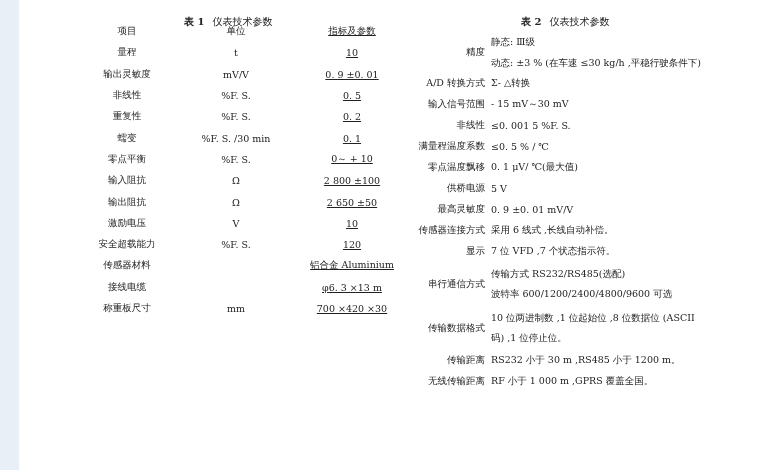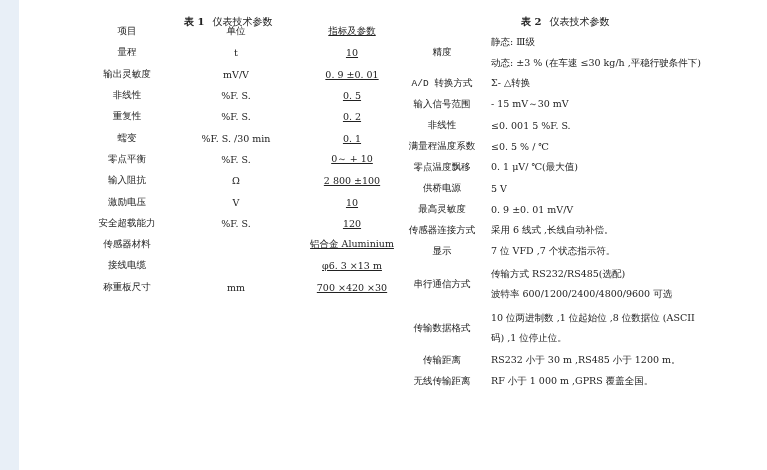--- a/index.html
+++ b/index.html
@@ -28,21 +28,21 @@
   
   #t1 { left: 54px; top: 21px; width: 340px; }
   #t1 td { height: 21.3px; text-align: center; vertical-align: middle; }
   #t1 td.c1 { width: 108px; }
   #t1 td.c2 { width: 110px; }
   #t1 td.c3 { width: 122px; text-decoration: underline; }
 
   
   #t2 { left: 380px; top: 31px; width: 370px; }
   #t2 td { vertical-align: middle; }
-  #t2 td.k { width: 86px; text-align: center; font-family: Liberation Mono, monospace; }
+  #t2 td.k { width: 86px; text-align: right; }
   #t2 td.v { text-align: left; padding-left: 6px; }
   #t2 tr.r1 td { height: 21px; }
   #t2 .line { display: block; height: 21px; line-height: 21px; }
   #t2 .line2 { display: block; height: 20px; line-height: 20px; }
 </style>
 </head>
 <body>
 
 <div class="side-strip"></div>
 
@@ -92,20 +92,25 @@
           <td class="c1">零点平衡</td>
           <td class="c2">%F. S.</td>
           <td class="c3">0～ + 10</td>
         </tr>
       <tr>
           <td class="c1">输入阻抗</td>
           <td class="c2">Ω</td>
           <td class="c3">2 800 ±100</td>
         </tr>
       <tr>
+          <td class="c1">输出阻抗</td>
+          <td class="c2">Ω</td>
+          <td class="c3">2 650 ±50</td>
+        </tr>
+      <tr>
           <td class="c1">激励电压</td>
           <td class="c2">V</td>
           <td class="c3">10</td>
         </tr>
       <tr>
           <td class="c1">安全超载能力</td>
           <td class="c2">%F. S.</td>
           <td class="c3">120</td>
         </tr>
       <tr>

